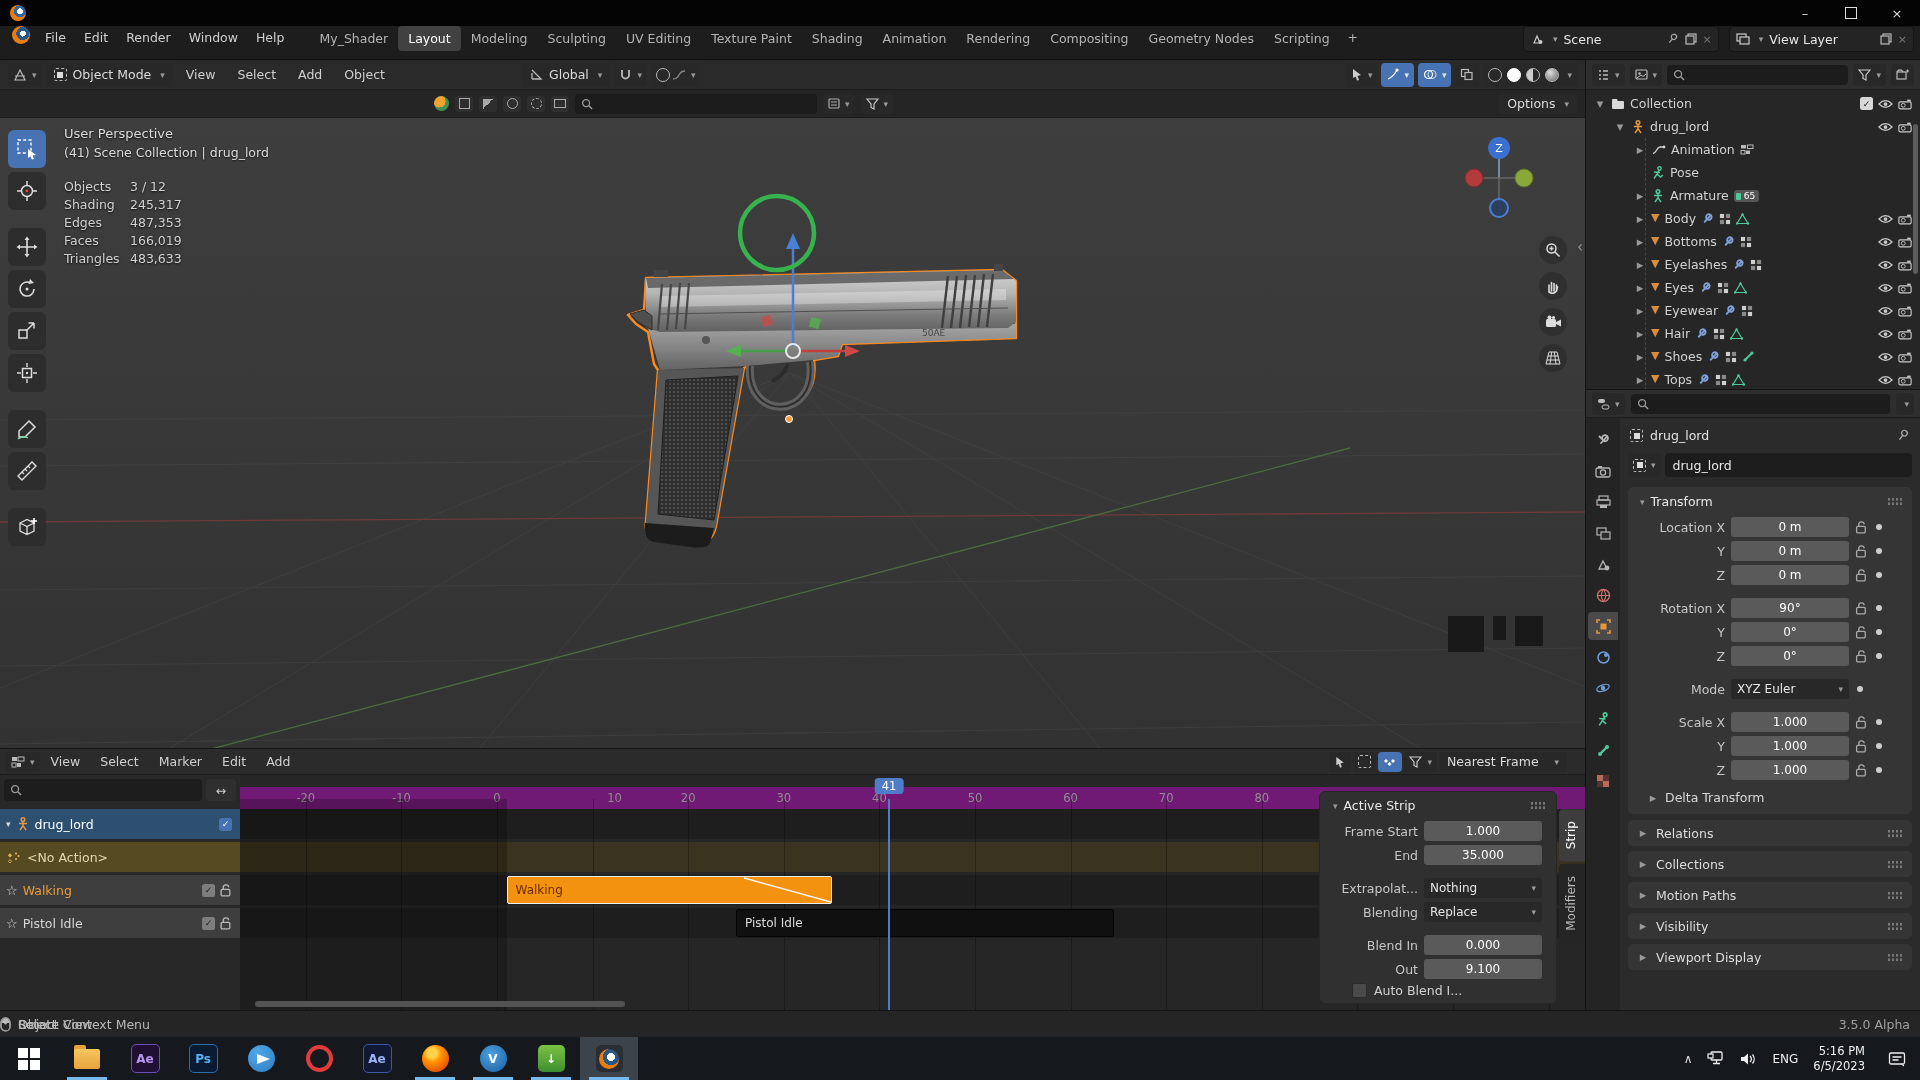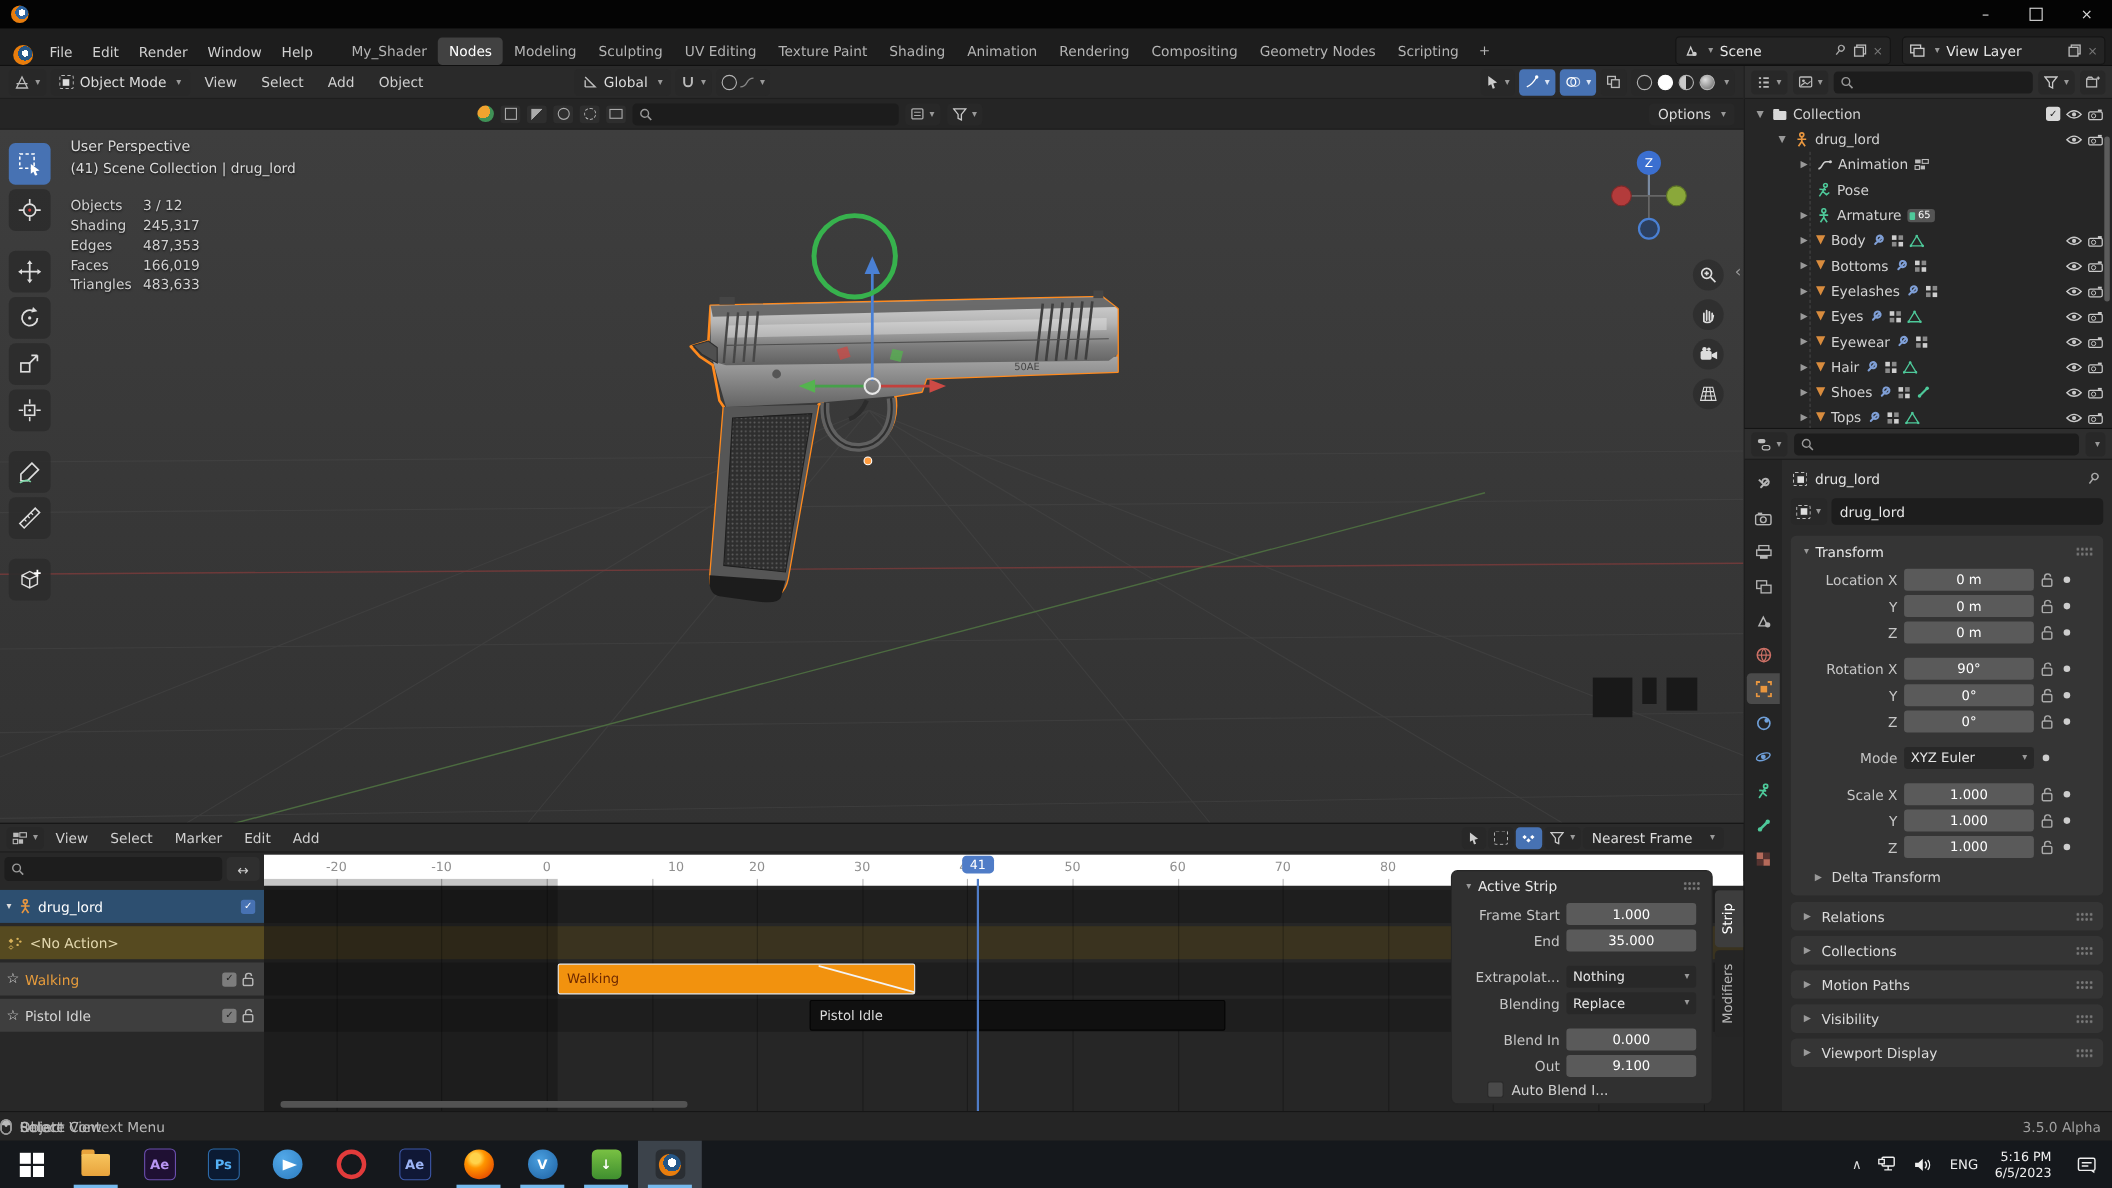--- a/index.html
+++ b/index.html
@@ -8,21 +8,21 @@
        -webkit-font-smoothing:antialiased;}
   .grow{flex:1}
   .chev{font-size:9px;color:#9a9a9a;margin-left:3px}
   
   .titlebar{position:absolute;top:0;left:0;right:0;height:26px;background:#040404;display:flex;align-items:center;color:#e2e2e2;font-size:12.5px}
   .blogo{width:16px;height:16px;margin:0 8px 0 10px;border-radius:50%;background:radial-gradient(circle at 62% 40%,#fff 0 3px,#2f65a0 3px 6px,#e87d0d 6px 100%);}
   .wctrl{margin-left:auto;display:flex;height:26px}
   .wbtn{width:46px;display:flex;align-items:center;justify-content:center;color:#ddd;font-size:13px}
   .wbtn .box{width:10px;height:10px;border:1px solid #ddd}
   
-  .menubar{position:absolute;top:26px;left:0;right:0;height:34px;background:#1d1d1d;display:flex;align-items:flex-end;padding:0 6px;border-bottom:1px solid #101010;box-sizing:border-box}
+  .menubar{position:absolute;top:26px;left:0;right:0;height:34px;background:#1d1d1d;display:flex;align-items:flex-start;padding:0 6px;border-bottom:1px solid #101010;box-sizing:border-box}
   .blogo2{width:18px;height:18px;margin:0 6px;border-radius:50%;background:radial-gradient(circle at 60% 42%,#fff 0 3px,#265787 3px 6.5px,#e87d0d 6.5px 100%)}
   .menu-item{padding:4px 9px;border-radius:4px;color:#d0d0d0}
   .ws-wrap{display:flex;margin-left:16px}
   .ws{padding:5px 10px;color:#b4b4b4;border-radius:4px;white-space:nowrap}
   .ws.active{background:#414141;color:#fff}
   .ws-add{padding:4px 8px;color:#b4b4b4}
   .idblock{display:flex;align-items:center;background:#242424;border:1px solid #141414;border-radius:4px;height:24px;padding:0 6px;margin-left:10px;gap:6px}
   .idblock .val{color:#e6e6e6}
   .mini-ic{display:inline-flex;align-items:center}
   .xgray{color:#777;font-size:11px}
@@ -78,21 +78,21 @@
   .ch-row{height:30px;margin-bottom:3px;display:flex;align-items:center;gap:5px;padding:0 8px 0 6px;box-sizing:border-box;background:#3e3e3e;color:#d6d6d6}
   .ch-row.object{background:#2d4f70;color:#fff}
   .ch-row.action{background:#564a20;color:#e2d7ae}
   .ch-row .caret{font-size:9px;color:#ddd}
   .txt-orange{color:#e79c3c}
   .star{font-size:13px;color:#ddd;line-height:1}
   .cbox{width:13px;height:13px;border-radius:2.5px;display:flex;align-items:center;justify-content:center;font-size:9px}
   .cbox.blue{background:#4772b3;color:#fff}
   .cbox.gray{background:#7d7d7d;color:#1d1d1d}
   .nla-tracks{position:absolute;left:240px;right:0;top:0;bottom:0;background:#262626;overflow:hidden;z-index:1}
-  .ruler{position:absolute;left:0;right:0;top:2px;height:24px;background:#ffffff;border-bottom:4px solid #ffffff}
+  .ruler{position:absolute;left:0;right:0;top:12px;height:24px;background:#701a75;border-bottom:4px solid #ffffff}
   .tick{position:absolute;top:4px;transform:translateX(-50%);color:#8f8f8f;font-size:11.5px}
   .lane{position:absolute;left:0;right:0;height:30px}
   .gline{position:absolute;top:24px;bottom:0;width:1px;background:rgba(0,0,0,.28)}
   .prerange{position:absolute;top:24px;bottom:0;left:0;background:rgba(0,0,0,.22)}
   .strip{position:absolute;height:28px;border-radius:2px;box-sizing:border-box;display:flex;align-items:center;overflow:hidden}
   .strip.sel{background:#f2920e;border:1.5px solid #ececec;color:#6e2900}
   .strip.plain{background:#101010;border:1px solid #040404;color:#dcdcdc}
   .strip .slabel{padding-left:8px;font-size:12px;position:relative;z-index:2}
   .ph-line{position:absolute;top:24px;bottom:0;width:2px;background:#4f7cc7;z-index:4}
   .ph-badge{position:absolute;top:3px;transform:translateX(-50%);background:#4f7cc7;color:#fff;font-size:11.5px;padding:1px 7px;border-radius:4px;z-index:5}
@@ -195,21 +195,21 @@
       <span class="menu-item">Render</span>
 
       <span class="menu-item">Window</span>
 
       <span class="menu-item">Help</span>
 
     <div class="ws-wrap">
 
         <span class="ws">My_Shader</span>
 
-        <span class="ws active">Nodes</span>
+        <span class="ws active">Layout</span>
 
         <span class="ws">Modeling</span>
 
         <span class="ws">Sculpting</span>
 
         <span class="ws">UV Editing</span>
 
         <span class="ws">Texture Paint</span>
 
         <span class="ws">Shading</span>

